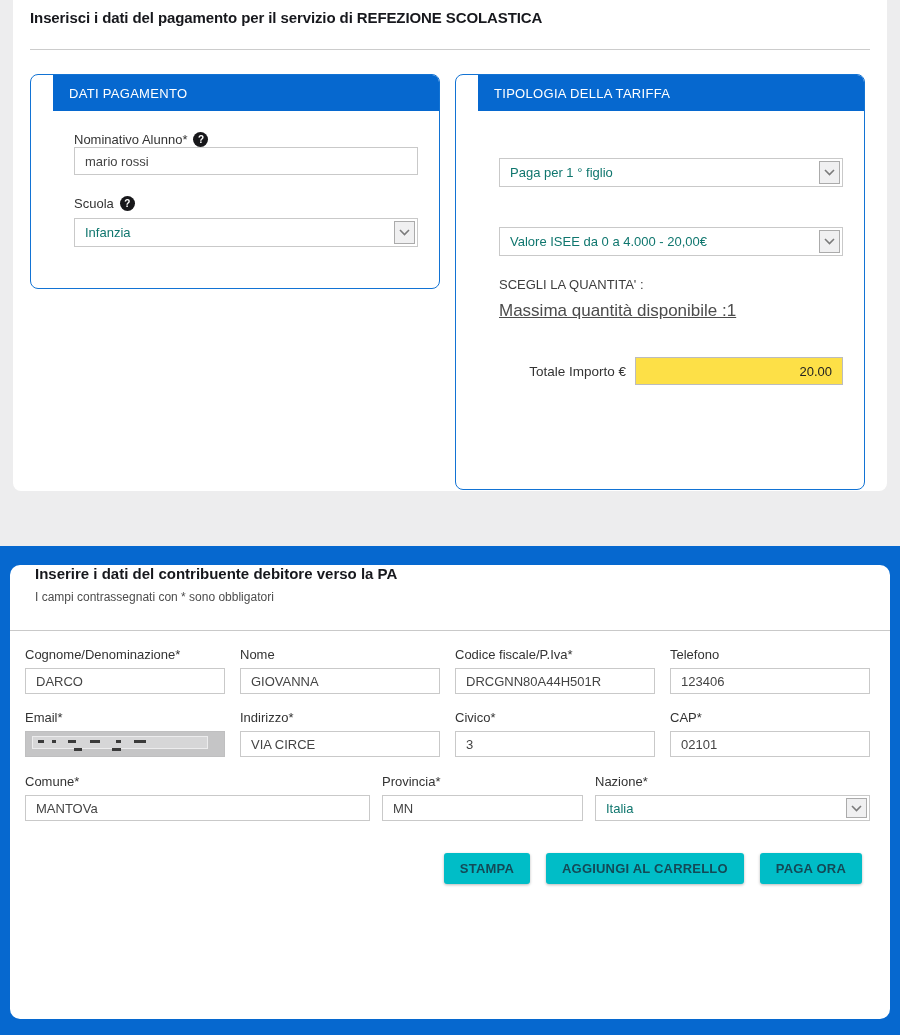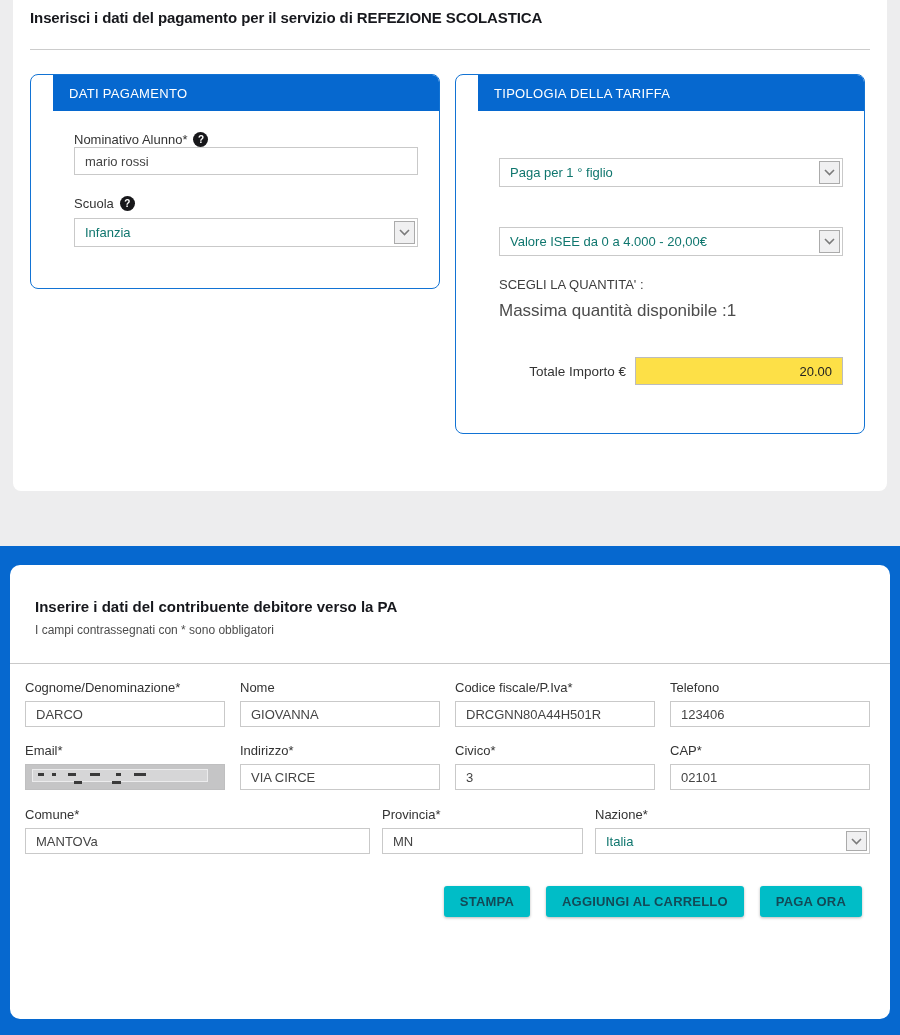--- a/index.html
+++ b/index.html
@@ -16,21 +16,21 @@
     border-radius:0 0 8px 8px; padding:9px 17px 0;
   }
   .page-title { font-size:15px; font-weight:bold; color:#17181d; letter-spacing:-0.1px; }
   .title-divider { border:none; border-top:1px solid #cccccc; margin-top:23px; }
   .panels { display:flex; gap:15px; margin-top:24px; }
   .panel {
     width:410px; background:#fff; border:1px solid #1273d4;
     border-radius:8px; overflow:hidden;padding-left:22px;
   }
   .panel-left { height:215px; }
-  .panel-right { height:360px; }
+  .panel-right { height:416px; }
   .panel-hd {
     background:#0668cf; color:#fff; font-size:13px;
     padding:11px 16px 10px; letter-spacing:0.3px;
   }
   .panel-body { padding:0 21px; }
 
   .lbl-row { display:flex; align-items:center; gap:6px; margin-top:21px; font-size:13px; color:#333; }
   .qicon {
     width:15px; height:15px; border-radius:50%; background:#17171a; color:#fff;
     font-size:10px; font-weight:bold; display:inline-flex; align-items:center;
@@ -51,33 +51,33 @@
   .sel-arrow {
     position:absolute; right:2px; top:2px; bottom:2px; width:21px;
     background:#f0f0f1; border:1px solid #ababab;
     display:flex; align-items:center; justify-content:center;
   }
 
   
   .sel-figlio { margin-top:47px; }
   .sel-isee { margin-top:40px; }
   .qty-caption { margin-top:21px; font-size:13px; color:#3d3d3d; }
-  .qty-max { margin-top:9px; font-size:17px; color:#4c4c4c; }
+  .qty-max { margin-top:9px; font-size:17px; color:#4c4c4c;text-decoration:underline; }
   .total-row { display:flex; align-items:center; justify-content:flex-end; gap:9px; margin-top:36px; }
   .total-label { font-size:13.5px; color:#333; }
   .total-box {
     width:208px; height:28px; background:#fde047; border:1px solid #bcbcbd;
     display:flex; align-items:center; justify-content:flex-end;
     padding:0 10px; font-size:13px; color:#222;
   }
 
   
   .blue-band { margin-top:55px; height:489px; background:#0668cf; padding:19px 10px 0; }
   .bottom-card { background:#fff; border-radius:10px; height:454px; padding:0 20px 0 15px; }
-  .b-heading { padding-top:33px; font-size:15px; font-weight:bold; color:#17181d; margin-left:10px; }
+  .b-heading { font-size:15px; font-weight:bold; color:#17181d; margin-left:10px; }
   .b-note { margin-top:8px; font-size:12px; color:#4c4c4c; margin-left:10px; }
   .b-divider { height:1px; background:#c9c9c9; margin:26px -20px 0 -15px; }
 
   .frm-row { display:flex; gap:15px; margin-top:16px; }
   .frm-row3 { gap:12px; margin-top:17px; }
   .fld { width:200px; }
   .fld-comune { width:345px; }
   .fld-prov { width:201px; }
   .fld-naz { width:275px; }
   .fld label { font-size:13px; color:#333; display:block; }

